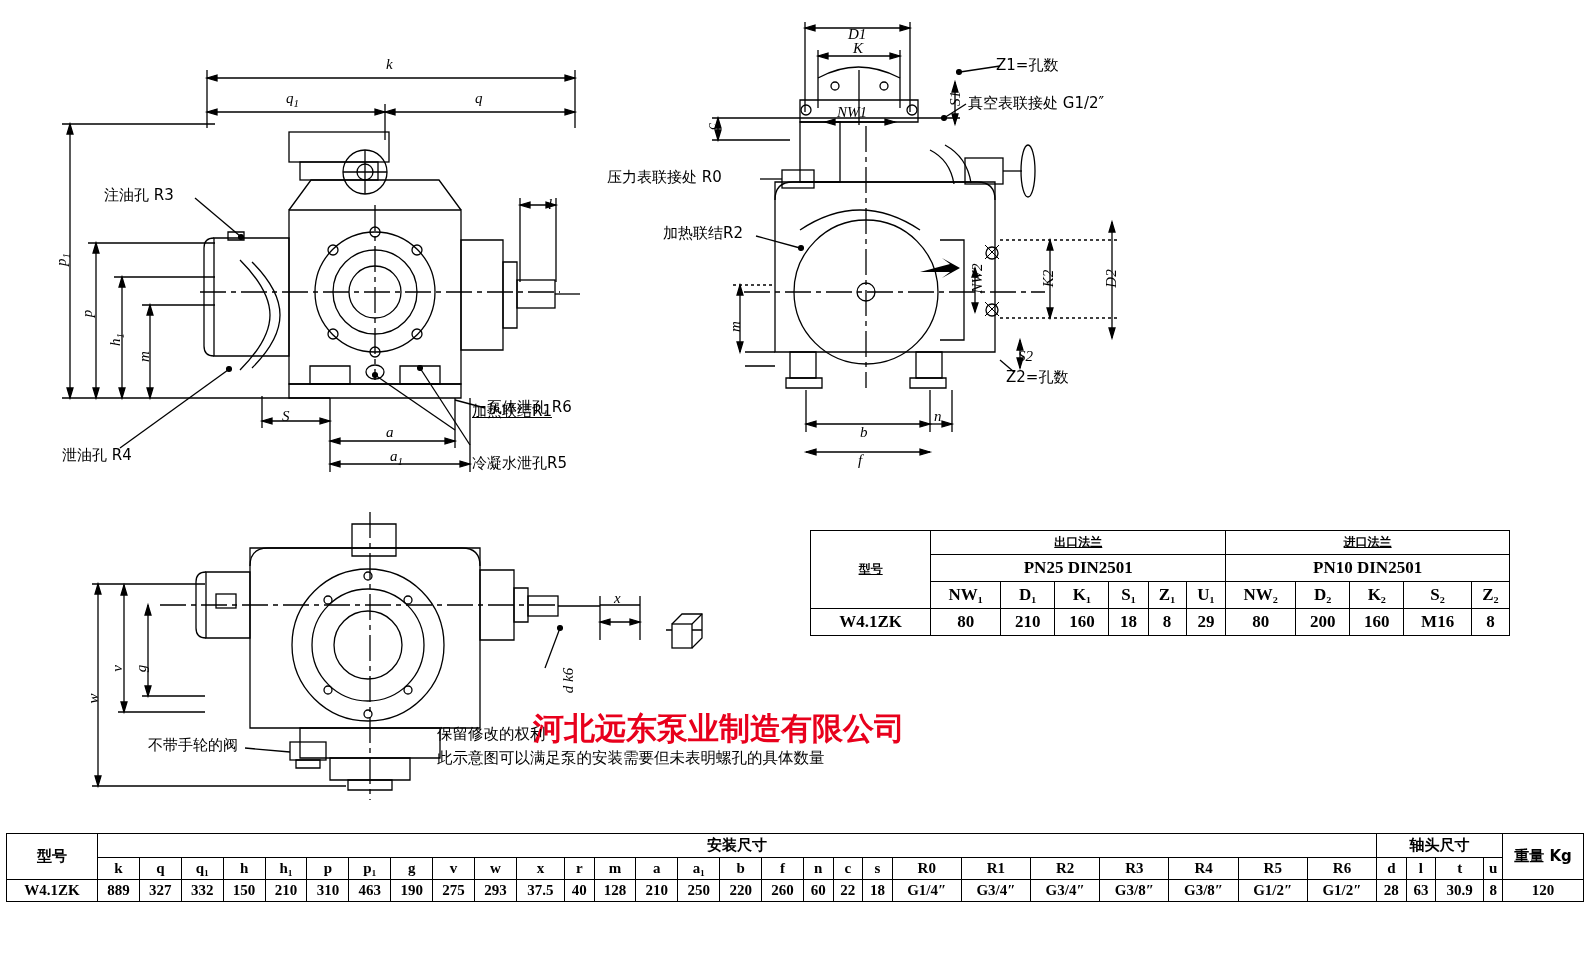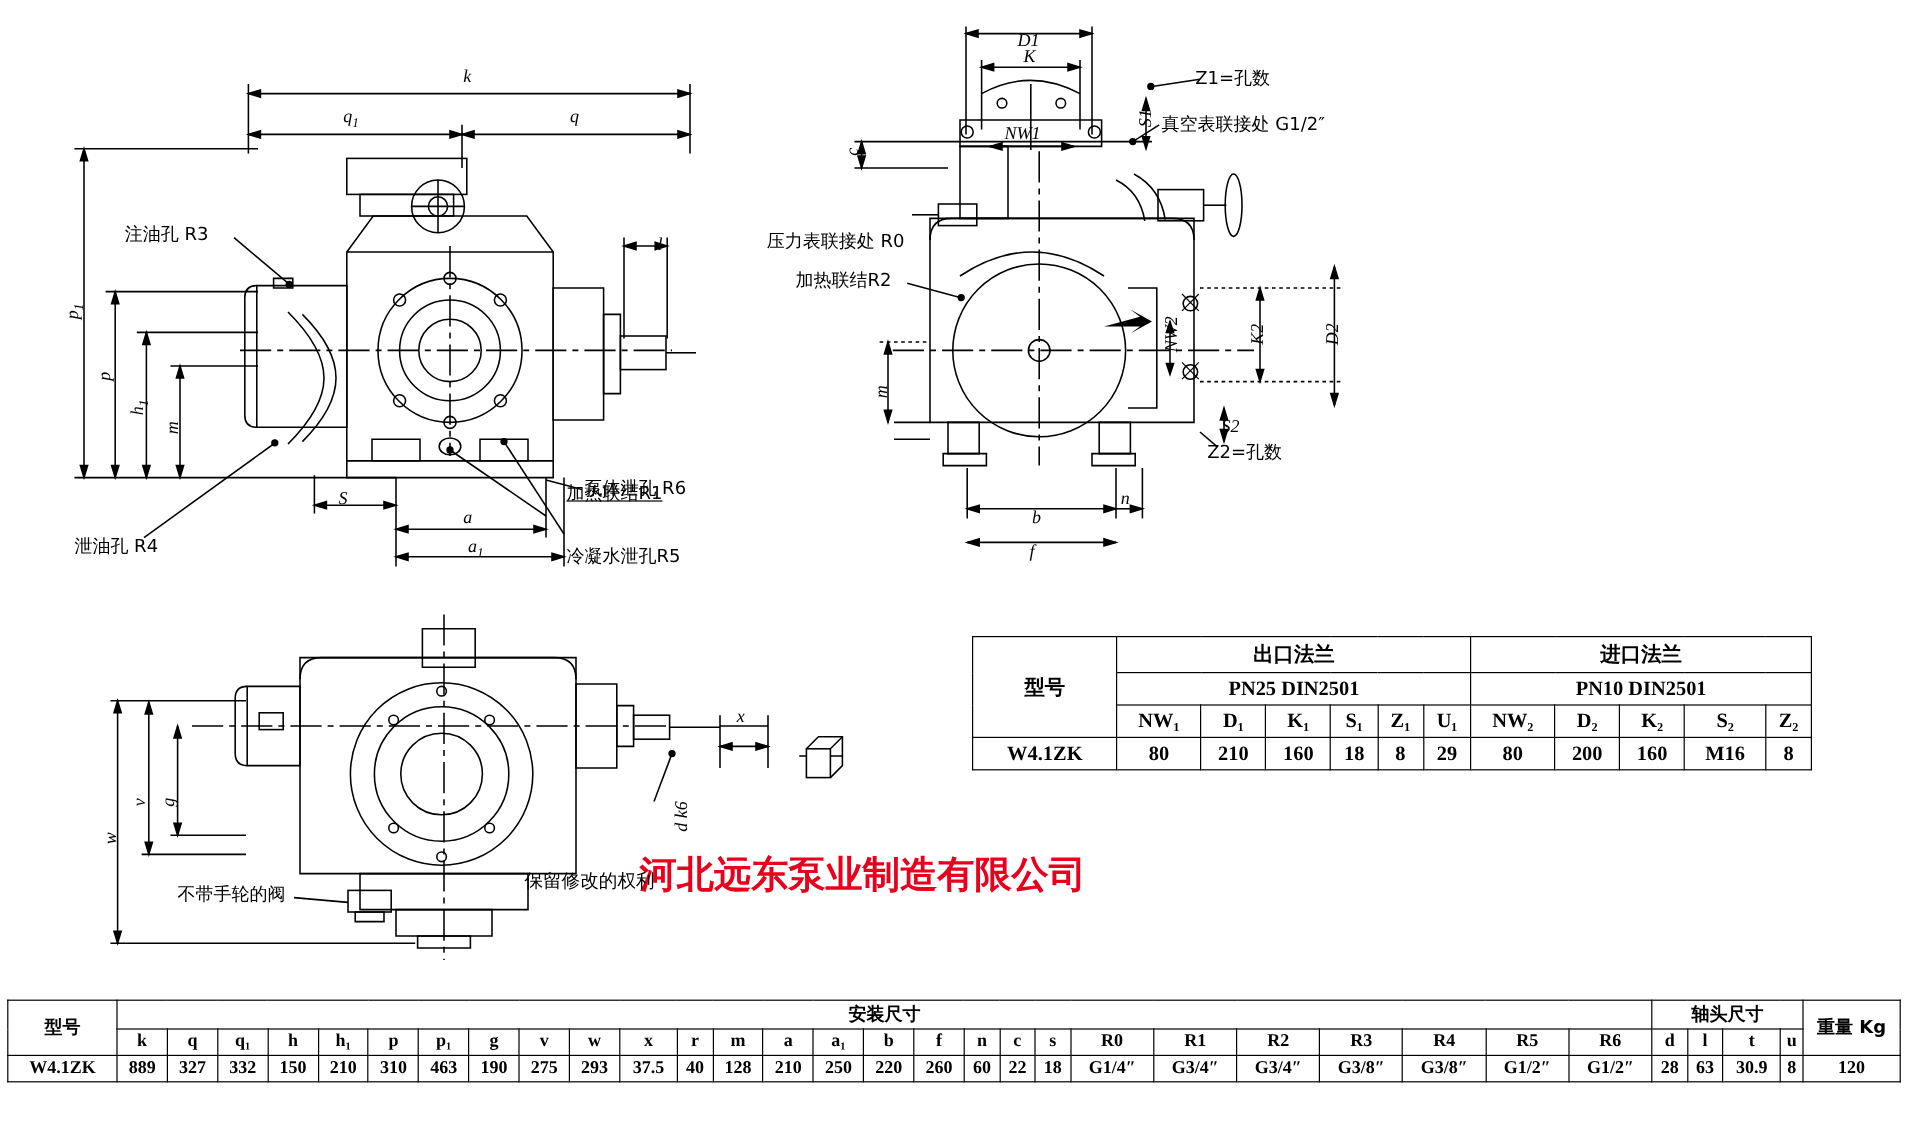--- a/index.html
+++ b/index.html
@@ -4,21 +4,21 @@
 <style>
   html,body{margin:0;padding:0;background:#fff;}
   body{width:1589px;height:957px;position:relative;font-family:"Liberation Serif",serif;color:#000;overflow:hidden;}
   .lbl{position:absolute;white-space:nowrap;font-size:15px;line-height:1;}
   .lbl.cn{font-family:"DejaVu Sans",sans-serif;font-size:15px;}
   .dim{position:absolute;white-space:nowrap;font-size:15px;font-style:italic;font-family:"Liberation Serif",serif;}
   svg.draw{position:absolute;left:0;top:0;width:1589px;height:957px;pointer-events:none;}
   
   #flange-table{position:absolute;left:810px;top:530px;width:700px;border-collapse:collapse;}
   #flange-table td,#flange-table th{border:1.6px solid #000;text-align:center;font-size:17px;padding:3px 2px;font-family:"Liberation Serif",serif;font-weight:bold;}
-  #flange-table .hcn{font-family:"DejaVu Sans",sans-serif;font-size:17px;}
+  #flange-table .hcn{font-family:"DejaVu Sans",sans-serif;font-size:12px;text-decoration:underline;}
   
   #dim-table{position:absolute;left:6px;top:833px;width:1578px;border-collapse:collapse;}
   #dim-table td,#dim-table th{border:1.5px solid #000;text-align:center;font-size:15px;padding:2px 1px;font-family:"Liberation Serif",serif;font-weight:bold;}
   #dim-table .cn{font-family:"DejaVu Sans",sans-serif;}
   .company{position:absolute;left:533px;top:708px;color:#e8001c;font-family:"DejaVu Sans",sans-serif;font-size:31px;font-weight:bold;white-space:nowrap;}
   .notes{position:absolute;left:437px;top:722px;font-family:"DejaVu Sans",sans-serif;font-size:15.5px;line-height:1.55;white-space:nowrap;}
   .sub{font-size:11px;vertical-align:sub;}
 </style>
 </head>
 <body>
@@ -318,34 +318,35 @@
 <span class="dim" style="left:1040px;top:270px;transform:rotate(-90deg);">K2</span>
 <span class="dim" style="left:1102px;top:270px;transform:rotate(-90deg);">D2</span>
 <span class="dim" style="left:1018px;top:348px;">S2</span>
 <span class="dim" style="left:730px;top:318px;transform:rotate(-90deg);">m</span>
 <span class="dim" style="left:860px;top:424px;">b</span>
 <span class="dim" style="left:934px;top:408px;">n</span>
 <span class="dim" style="left:858px;top:452px;">f</span>
 
 <span class="lbl cn" style="left:996px;top:58px;">Z1=孔数</span>
 <span class="lbl cn" style="left:968px;top:96px;">真空表联接处 G1/2″</span>
-<span class="lbl cn" style="left:639px;top:170px;margin-top:24px;">压力表联接处 R0</span>
+<span class="lbl cn" style="left:607px;top:170px;">压力表联接处 R0</span>
 <span class="lbl cn" style="left:663px;top:226px;">加热联结R2</span>
 <span class="lbl cn" style="left:1006px;top:370px;">Z2=孔数</span>
 
 <span class="dim" style="left:138px;top:660px;transform:rotate(-90deg);">g</span>
 <span class="dim" style="left:114px;top:660px;transform:rotate(-90deg);">v</span>
 <span class="dim" style="left:88px;top:690px;transform:rotate(-90deg);">w</span>
 <span class="dim" style="left:614px;top:590px;">x</span>
 <span class="dim" style="left:556px;top:672px;transform:rotate(-90deg);">d k6</span>
 <span class="lbl cn" style="left:148px;top:738px;">不带手轮的阀</span>
 
 <div class="company">河北远东泵业制造有限公司</div>
 <div class="notes">
   <div>保留修改的权利</div>
+  <div>此示意图可以满足泵的安装需要但未表明螺孔的具体数量</div>
 </div>
 
 <table id="flange-table">
   <tbody>
       <tr>
     <td rowspan="3" class="hcn">型号</td>
     <td colspan="6" class="hcn">出口法兰</td>
     <td colspan="5" class="hcn">进口法兰</td>
   </tr>
   <tr>

